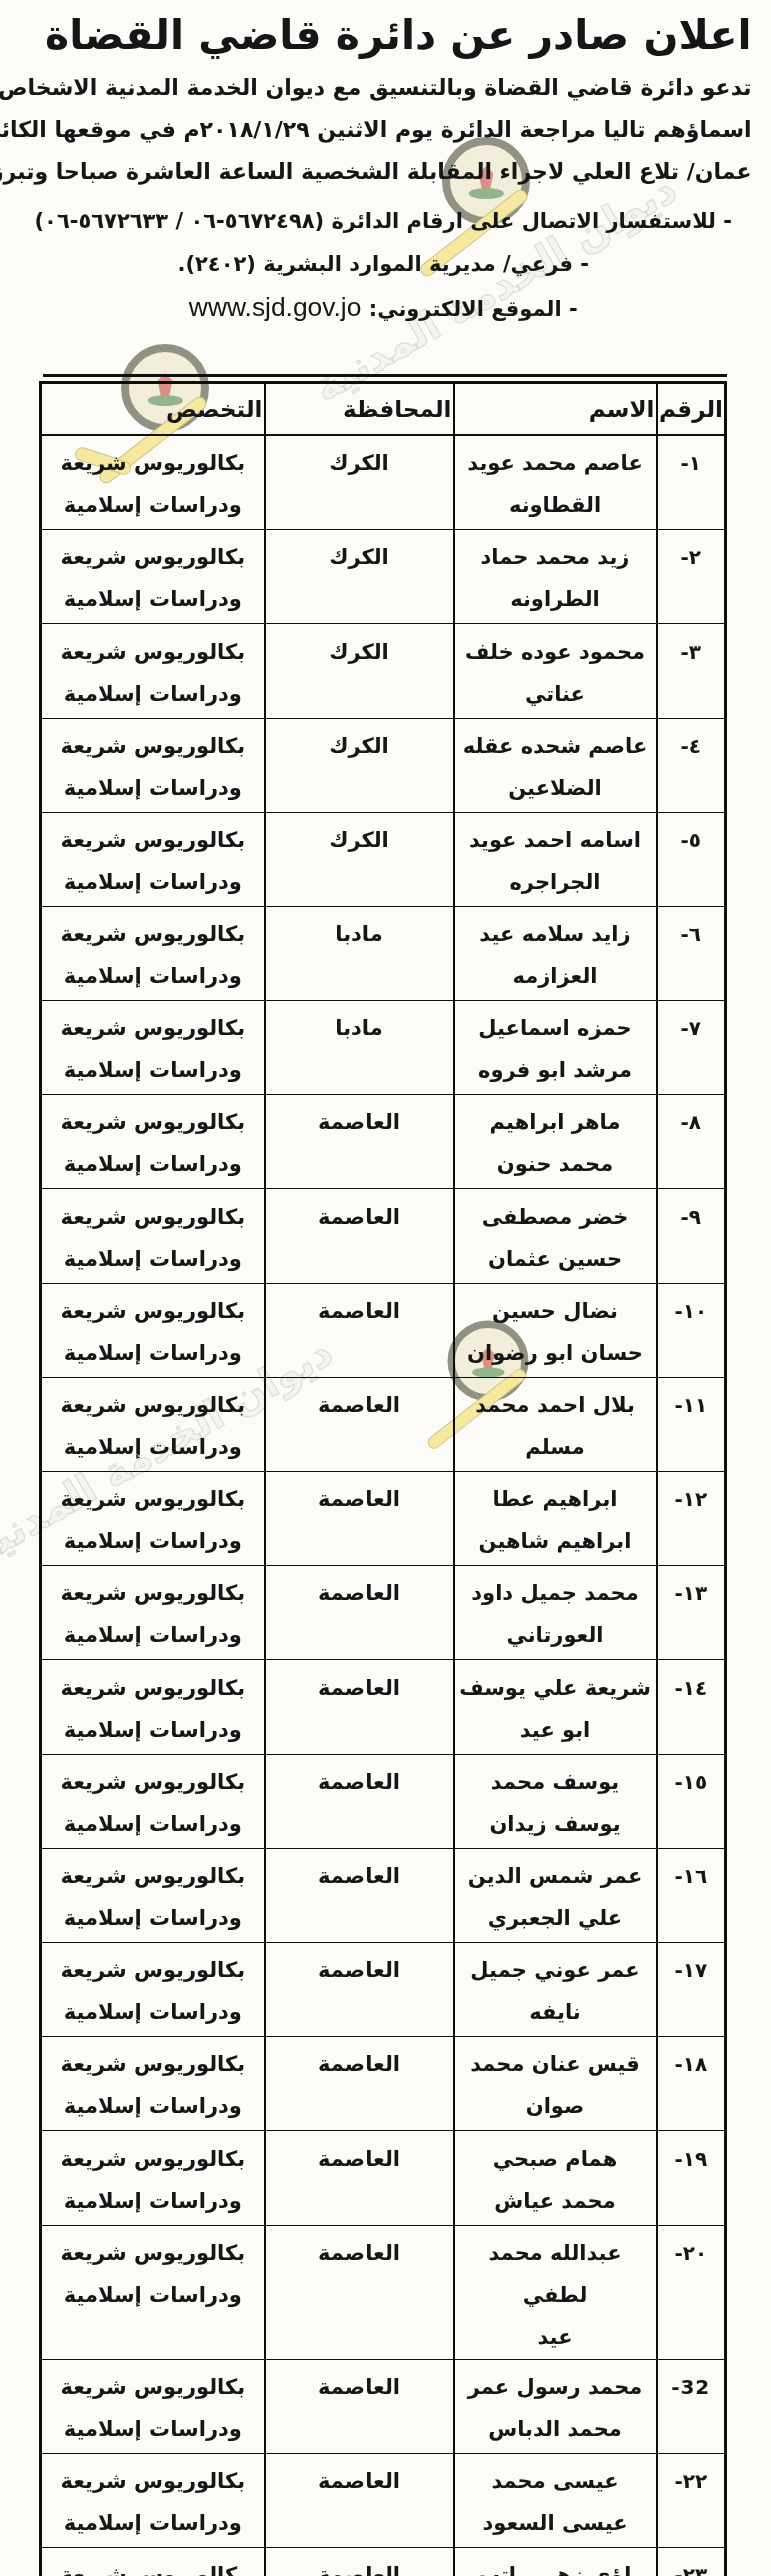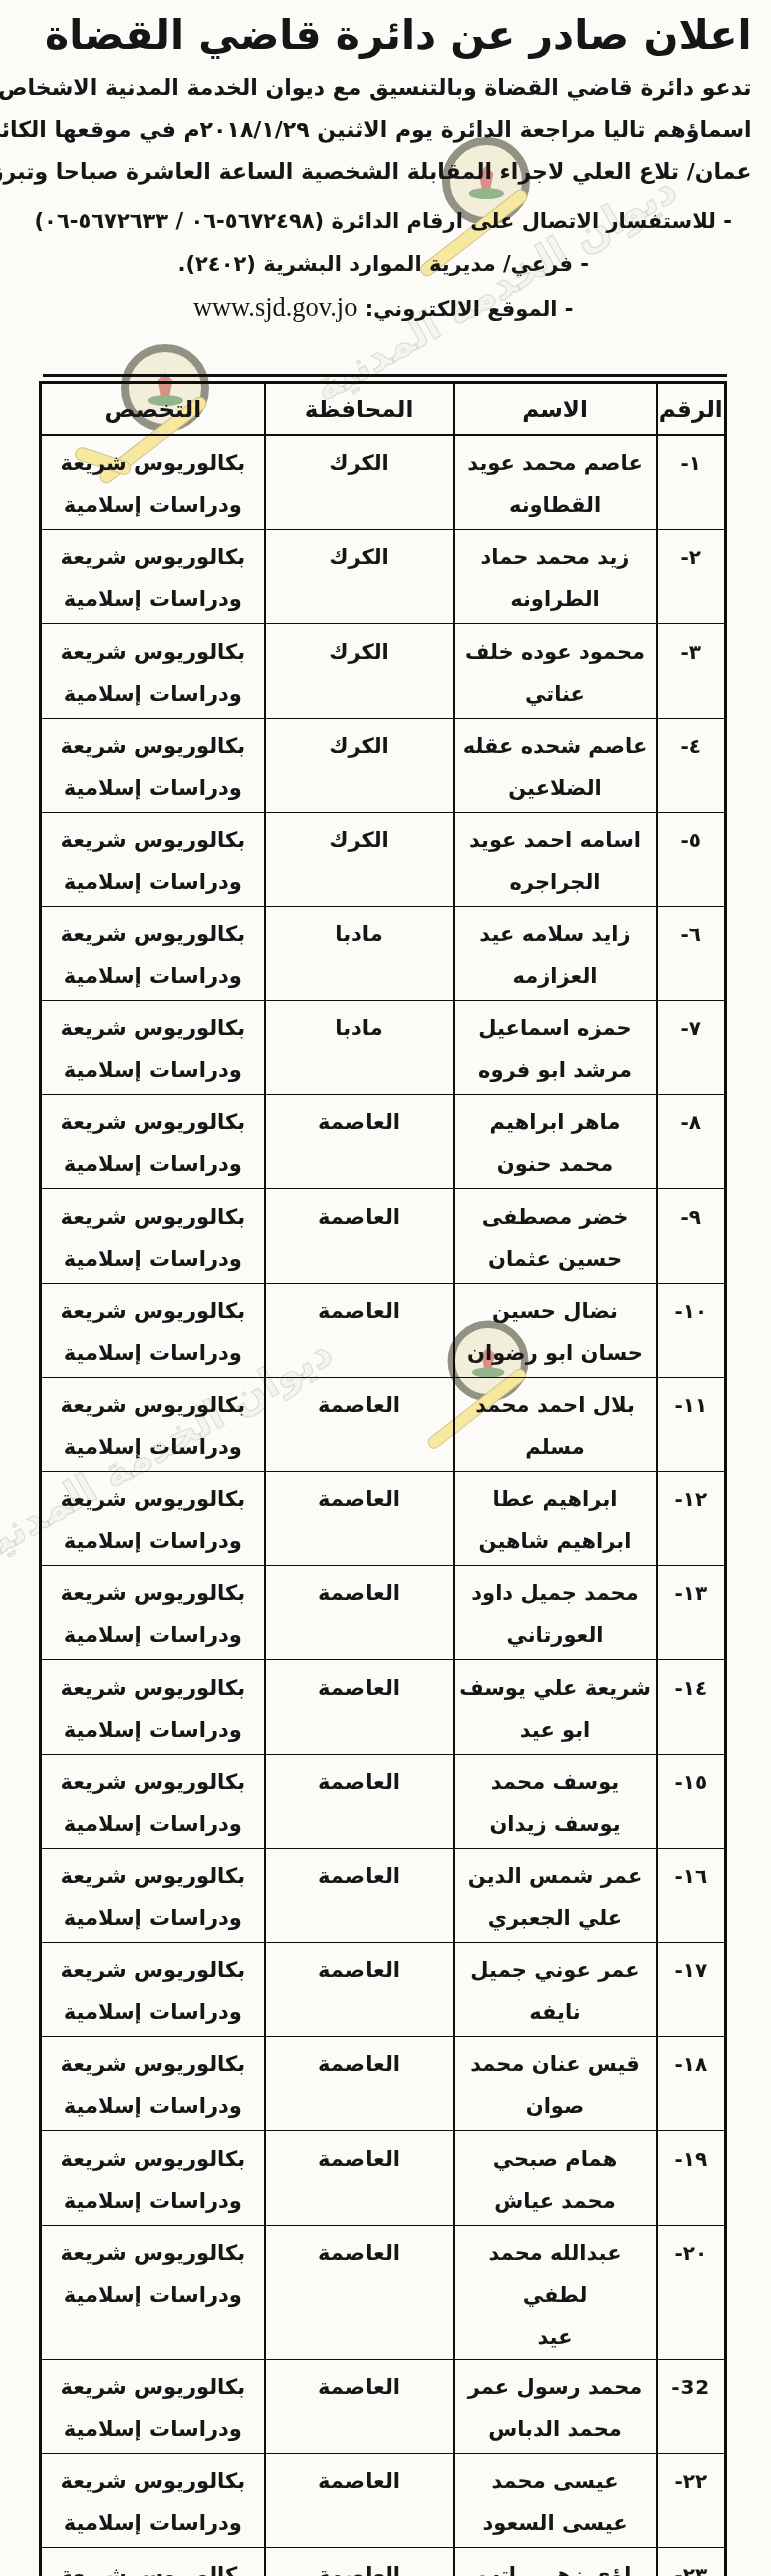--- a/index.html
+++ b/index.html
@@ -17,35 +17,35 @@
     font-size:22px; font-weight:bold; line-height:42px;
     text-align:justify; text-align-last:justify; white-space:nowrap;
   }
   .body-line.last{text-align-last:right; white-space:normal;}
   .notes{margin-top:7px;}
   .note{
     font-size:21px; font-weight:bold; line-height:43px; text-align:center;
     padding-right:3.5px;
   }
   .note .url{
-    font-family:Liberation Serif, serif; font-weight:normal; font-size:26.4px;
+    font-family:Liberation Sans, sans-serif; font-weight:normal; font-size:26.4px;
     direction:ltr; unicode-bidi:embed;
   }
   
   .tablewrap{position:absolute; top:374px; right:44px; width:684px; z-index:2;}
   .topline{height:2.6px; background:#101010; margin-bottom:4.4px;}
   table.roster{
     border-collapse:collapse; table-layout:fixed; width:684px;
     border:3.5px solid #0e0e0e;
   }
   .roster th,.roster td{
     border:2.6px solid #0e0e0e; border-top-width:1.8px; border-bottom-width:1.8px;
     font-weight:bold; text-align:center; overflow:hidden;
   }
-  .roster th{height:48px; font-size:23px; vertical-align:middle; border-bottom-width:2.6px;}
+  .roster th{height:48px; font-size:23px; vertical-align:middle; border-bottom-width:2.6px;text-align:right;}
   .roster td{
     height:86px; vertical-align:top; padding-top:6.2px;
     font-size:21px; line-height:42px; white-space:pre-line;
   }
   td.c-num{font-size:20px; letter-spacing:0.9px;}
   
   .stamp{position:absolute; z-index:1; opacity:.55;}
   .stamp .ring{
     width:72px; height:72px; border-radius:50%;
     background:#ebe4c2; border:8px solid #3c3e28;

